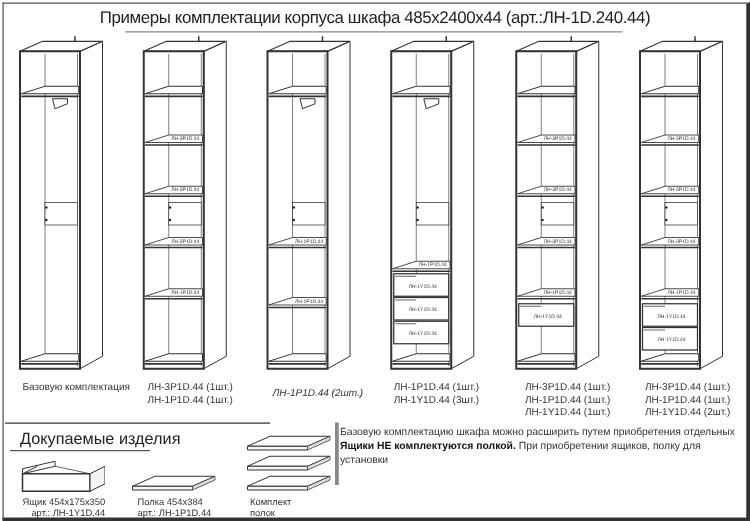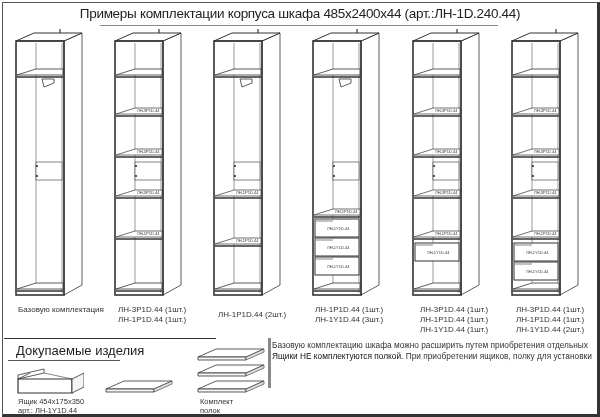--- a/index.html
+++ b/index.html
@@ -11,21 +11,21 @@
            font-size:13.5px; letter-spacing:-0.3px; color:#222; }
   .title-line { position:absolute; left:100px; width:398px; top:25px; height:1px; background:#888; }
   svg.cab { position:absolute; top:27px; }
   .caption { position:absolute; font-size:8px; line-height:10px; color:#333; text-align:left; }
   .extras { position:absolute; left:4px; top:338px; width:212px; height:75px; border-top:1px solid #333; }
   .extras-title { position:absolute; left:12px; top:4px; font-size:13px; color:#222; }
   .extras-line { position:absolute; left:4px; top:21px; width:112px; height:1px; background:#555; }
   .item-cap { position:absolute; font-size:7.5px; line-height:9px; color:#333; }
   .desc { position:absolute; left:272px; top:340px; width:322px; font-size:8.3px; line-height:11px; color:#333; }
   .desc-bar { position:absolute; left:268px; top:338px; width:3px; height:50px; background:#888; }
-  .desc b { font-weight:normal; color:#111; }
+  .desc b { font-weight:bold; color:#111; }
   .lbl { font-family:"Liberation Sans", sans-serif; font-size:4px; fill:#333; }
 </style>
 </head>
 <body>
 
 <div class="frame"></div>
 <div class="title">Примеры комплектации корпуса шкафа 485x2400x44 (арт.:ЛН-1D.240.44)</div>
 <div class="title-line"></div>
 
 <div id="cabinets">
@@ -187,21 +187,21 @@
     </svg>
   </div>
 
 <div class="caption" style="left:18px;top:305px;">
     <div>Базовую комплектация</div>
   </div>
 <div class="caption" style="left:118px;top:305px;">
   <div>ЛН-3Р1D.44 (1шт.)</div>
   <div>ЛН-1Р1D.44 (1шт.)</div>
   </div>
-<div class="caption" style="left:218px;top:310px;">
+<div class="caption" style="left:218px;top:310px;font-style:italic;">
   <div>ЛН-1Р1D.44 (2шт.)</div>
   </div>
 <div class="caption" style="left:315px;top:305px;">
   <div>ЛН-1Р1D.44 (1шт.)</div>
   <div>ЛН-1Y1D.44 (3шт.)</div>
   </div>
 <div class="caption" style="left:420px;top:305px;">
   <div>ЛН-3Р1D.44 (1шт.)</div>
   <div>ЛН-1Р1D.44 (1шт.)</div>
   <div>ЛН-1Y1D.44 (1шт.)</div>
@@ -215,29 +215,33 @@
 <div class="extras">
   <div class="extras-title">Докупаемые изделия</div>
   <div class="extras-line"></div>
   <svg style="position:absolute;left:10px;top:26px;" width="70" height="30">
     <polygon points="4,10 30,4 30,8 4,14" fill="#fff" stroke="#333" stroke-width="0.8"></polygon>
     <polygon points="4,14 58,14 58,28 4,28" fill="#fff" stroke="#333" stroke-width="1.2"></polygon>
     <polygon points="58,14 70,8 70,22 58,28" fill="#f4f4f4" stroke="#333" stroke-width="0.8"></polygon>
     <line x1="4" y1="14" x2="16" y2="8" stroke="#333" stroke-width="0.8"></line>
     <line x1="58" y1="14" x2="30" y2="8" stroke="#333" stroke-width="0.6"></line>
   </svg>
-  <div class="item-cap" style="left:14px;top:58px;">
+  <div class="item-cap" style="left:14px;top:58px;text-align:right;">
     <div>Ящик 454x175x350</div>
     <div>арт.: ЛН-1Y1D.44</div>
   </div>
   <svg style="position:absolute;left:100px;top:40px;" width="70" height="14">
     <polygon points="2,10 20,2 68,2 50,10" fill="#fff" stroke="#333" stroke-width="0.8"></polygon>
     <polygon points="2,10 50,10 50,13 2,13" fill="#f4f4f4" stroke="#333" stroke-width="0.8"></polygon>
     <polygon points="50,10 68,2 68,5 50,13" fill="#ddd" stroke="#333" stroke-width="0.6"></polygon>
   </svg>
+  <div class="item-cap" style="left:106px;top:58px;">
+    <div>Полка 454x384</div>
+    <div>арт.: ЛН-1Р1D.44</div>
+  </div>
   <svg style="position:absolute;left:192px;top:8px;" width="70" height="48">
     <g>
       <polygon points="2,10 20,2 68,2 50,10" fill="#fff" stroke="#333" stroke-width="0.8"></polygon>
       <polygon points="2,10 50,10 50,13 2,13" fill="#f4f4f4" stroke="#333" stroke-width="0.8"></polygon>
       <polygon points="50,10 68,2 68,5 50,13" fill="#ddd" stroke="#333" stroke-width="0.6"></polygon>
     </g>
     <g transform="translate(0,16)">
       <polygon points="2,10 20,2 68,2 50,10" fill="#fff" stroke="#333" stroke-width="0.8"></polygon>
       <polygon points="2,10 50,10 50,13 2,13" fill="#f4f4f4" stroke="#333" stroke-width="0.8"></polygon>
       <polygon points="50,10 68,2 68,5 50,13" fill="#ddd" stroke="#333" stroke-width="0.6"></polygon>

